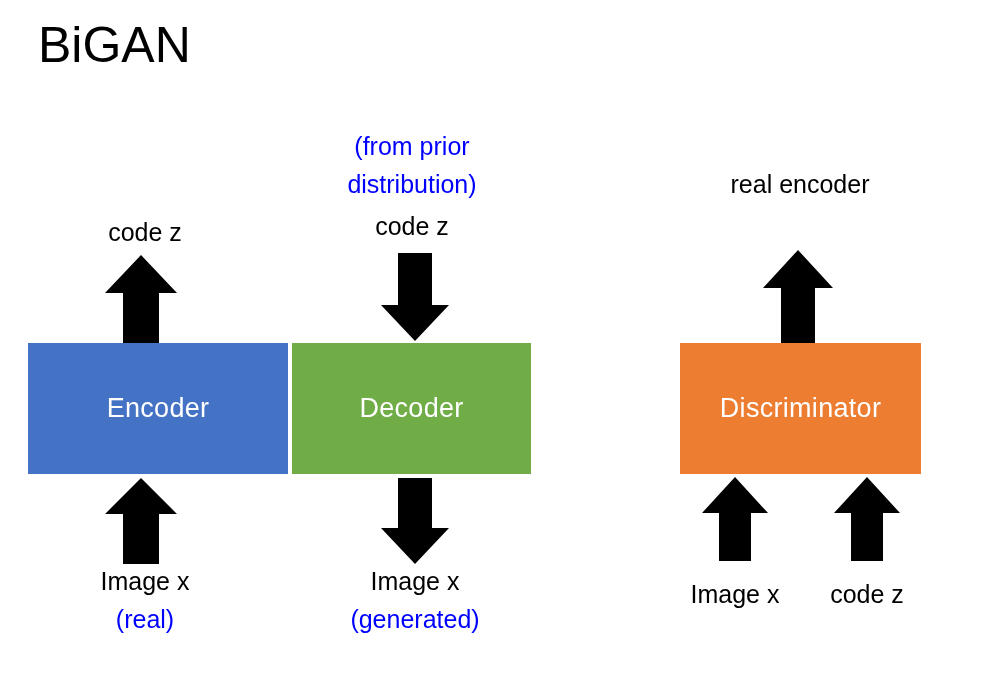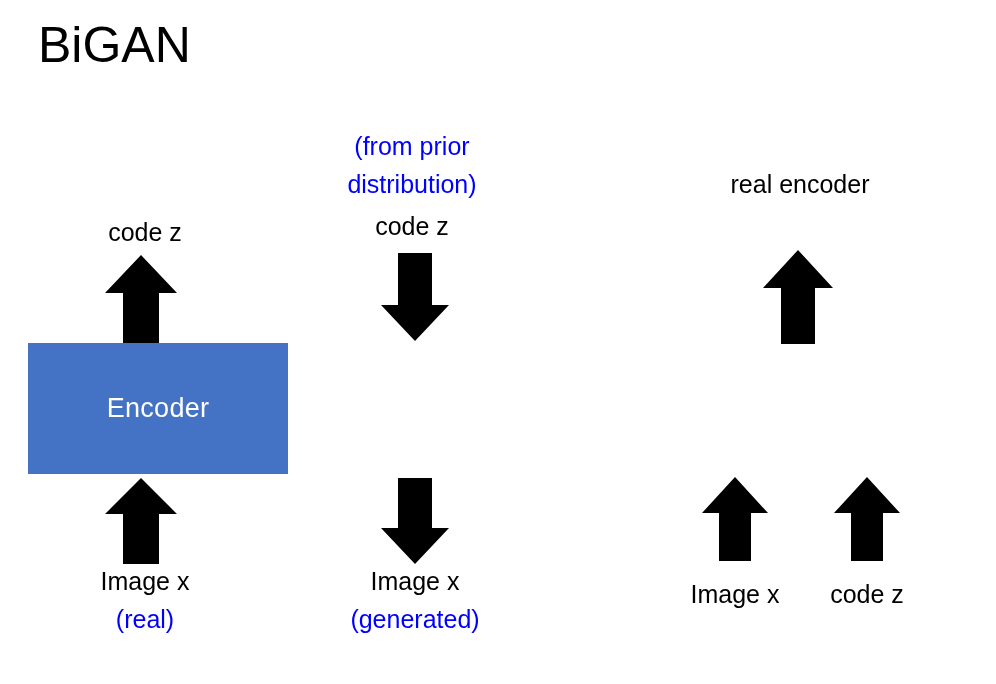--- a/index.html
+++ b/index.html
@@ -119,20 +119,23 @@
   <div class="label" style="left:312px; top:210px; width:200px;">
     <span>code z</span>
   </div>
 
   <div class="arrow" style="left:381px; top:253px;">
     <svg width="68" height="88" viewBox="0 0 68 88" aria-hidden="true">
       <polygon points="17,0 51,0 51,52 68,52 34,88 0,52 17,52" fill="#000000"></polygon>
     </svg>
   </div>
 
+  <div class="box box-decoder" style="background:#70AD47;">
+    <span>Decoder</span>
+  </div>
 
   <div class="arrow" style="left:381px; top:478px;">
     <svg width="68" height="86" viewBox="0 0 68 86" aria-hidden="true">
       <polygon points="17,0 51,0 51,50 68,50 34,86 0,50 17,50" fill="#000000"></polygon>
     </svg>
   </div>
 
   <div class="label" style="left:315px; top:565px; width:200px;">
     <span>Image x</span>
   </div>
@@ -143,20 +146,23 @@
   <div class="label" style="left:700px; top:168px; width:200px;">
     <span>real encoder</span>
   </div>
 
   <div class="arrow" style="left:763px; top:250px;">
     <svg width="70" height="94" viewBox="0 0 70 94" aria-hidden="true">
       <polygon points="35,0 70,38 52,38 52,94 18,94 18,38 0,38" fill="#000000"></polygon>
     </svg>
   </div>
 
+  <div class="box box-discriminator" style="background:#ED7D31;">
+    <span>Discriminator</span>
+  </div>
 
   <div class="arrow" style="left:702px; top:477px;">
     <svg width="66" height="84" viewBox="0 0 66 84" aria-hidden="true">
       <polygon points="33,0 66,36 49,36 49,84 17,84 17,36 0,36" fill="#000000"></polygon>
     </svg>
   </div>
 
   <div class="arrow" style="left:834px; top:477px;">
     <svg width="66" height="84" viewBox="0 0 66 84" aria-hidden="true">
       <polygon points="33,0 66,36 49,36 49,84 17,84 17,36 0,36" fill="#000000"></polygon>

